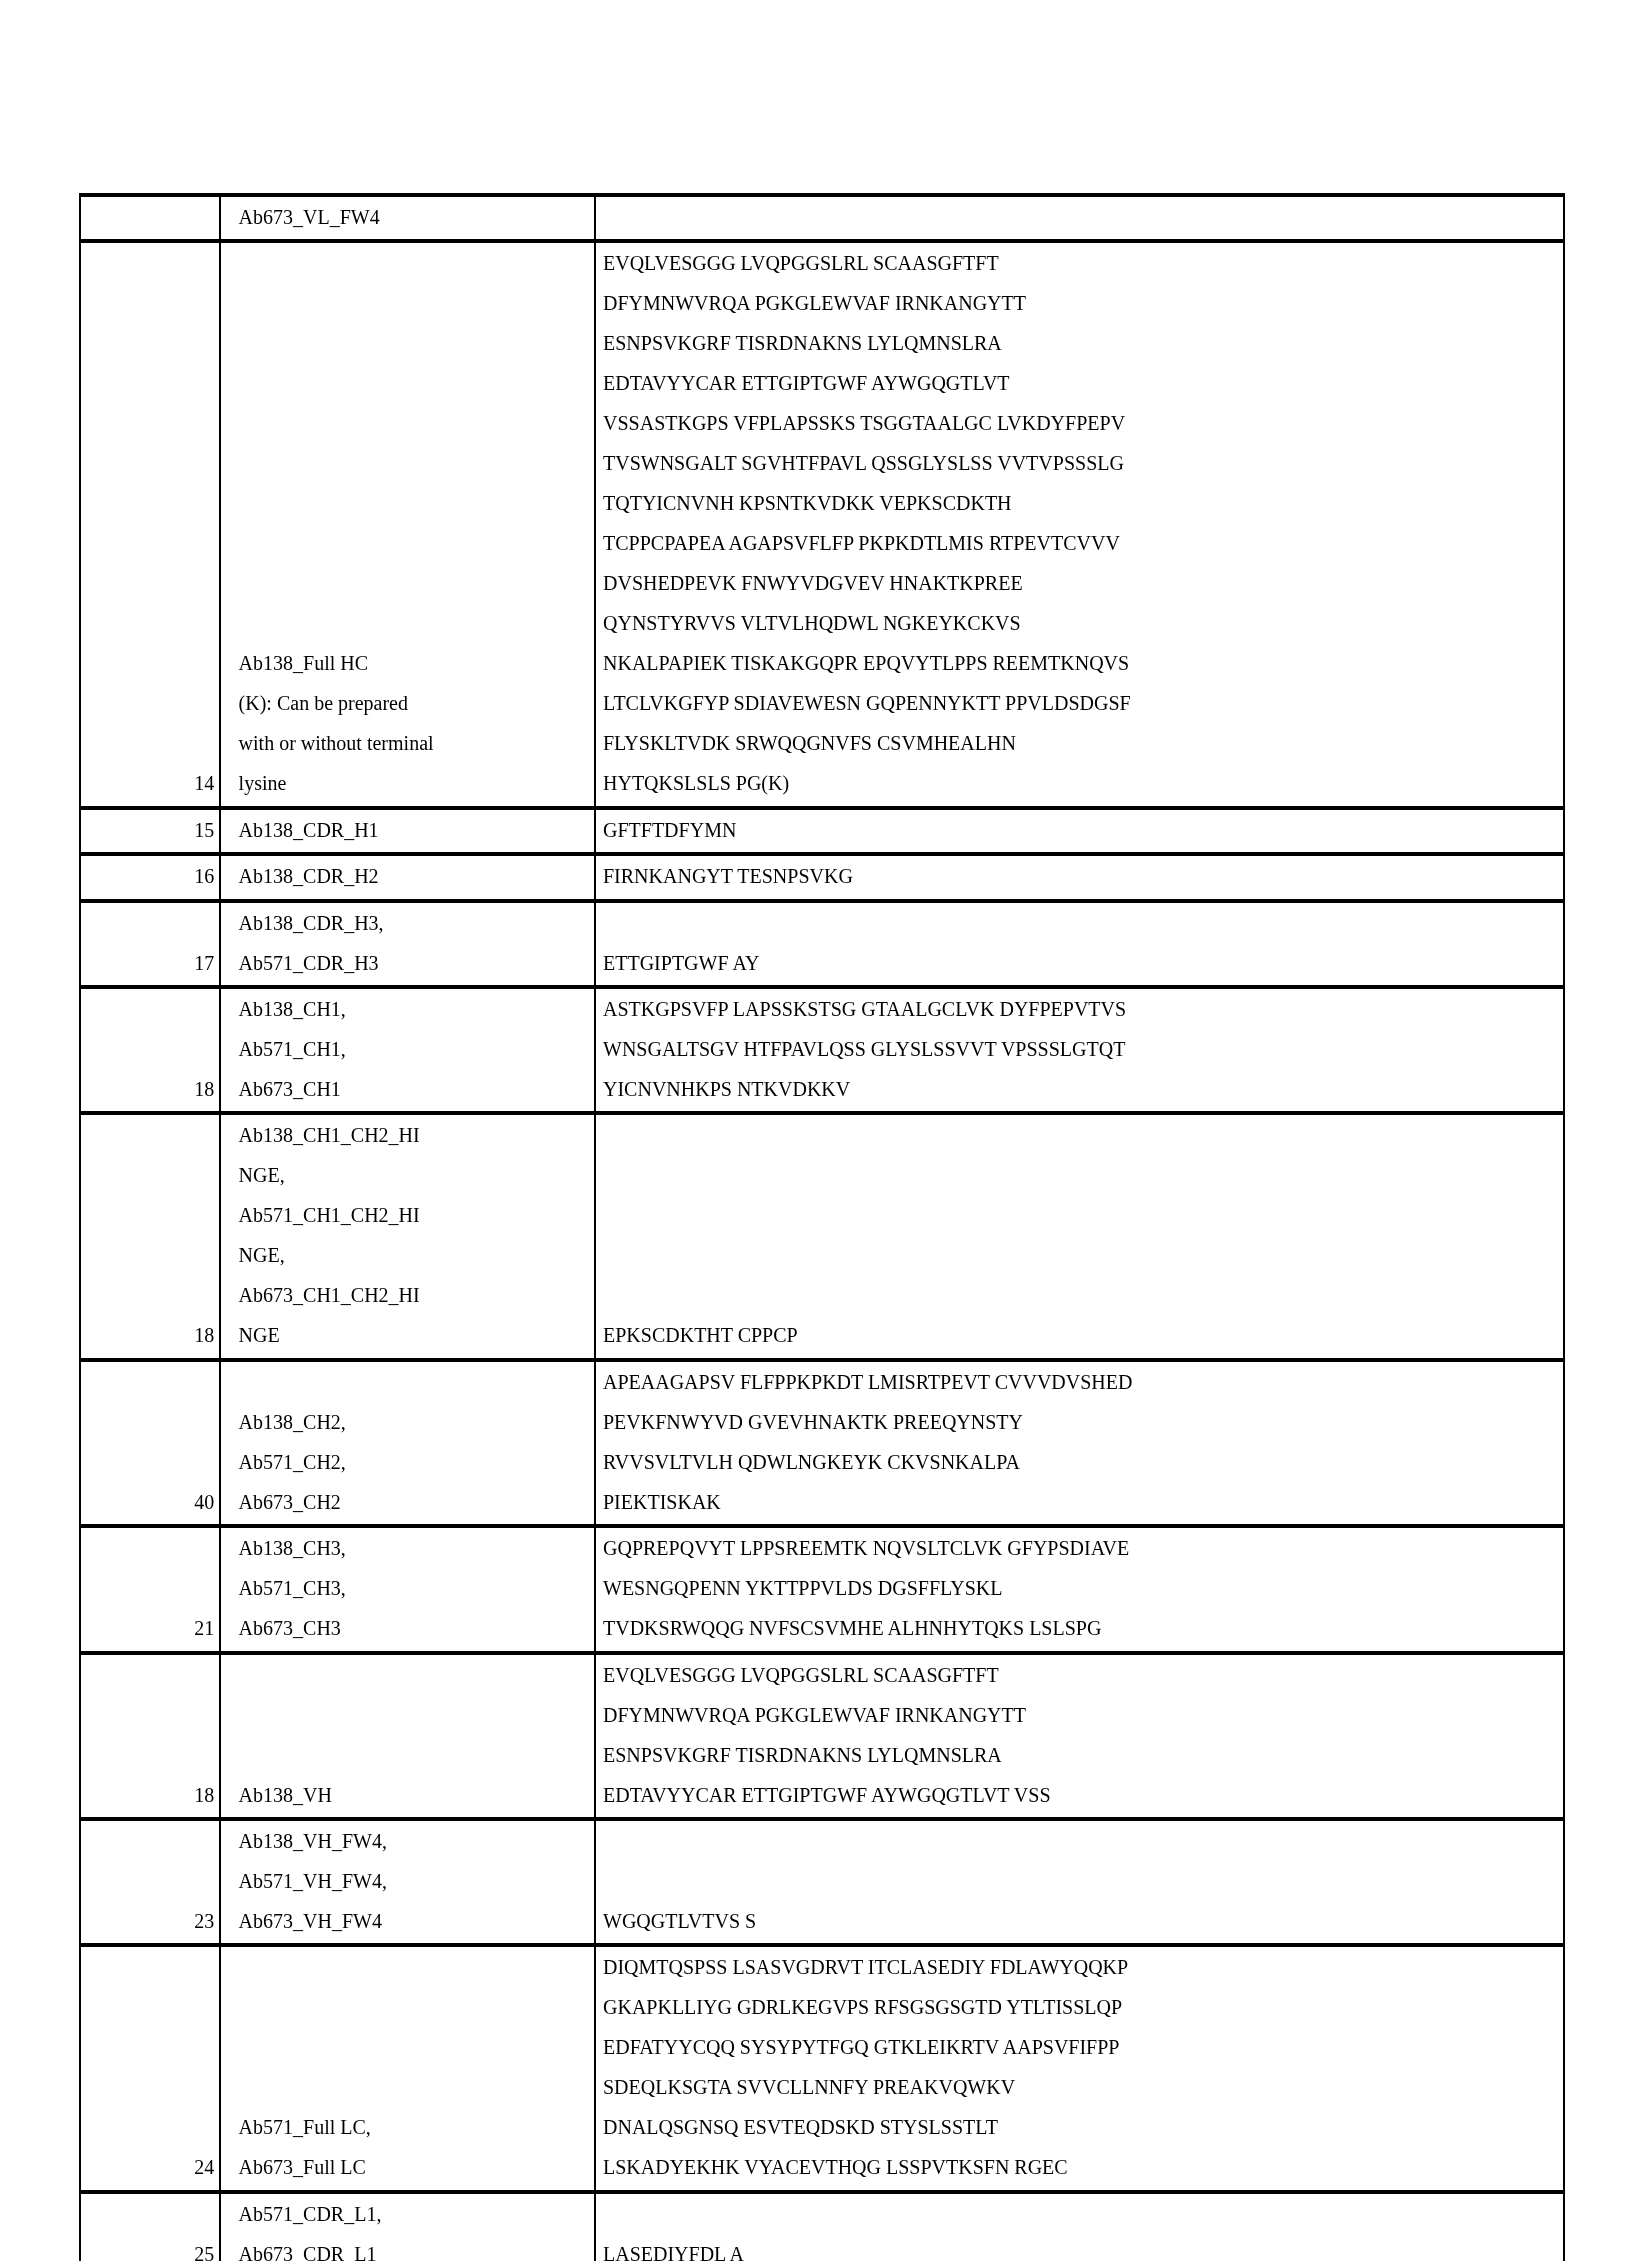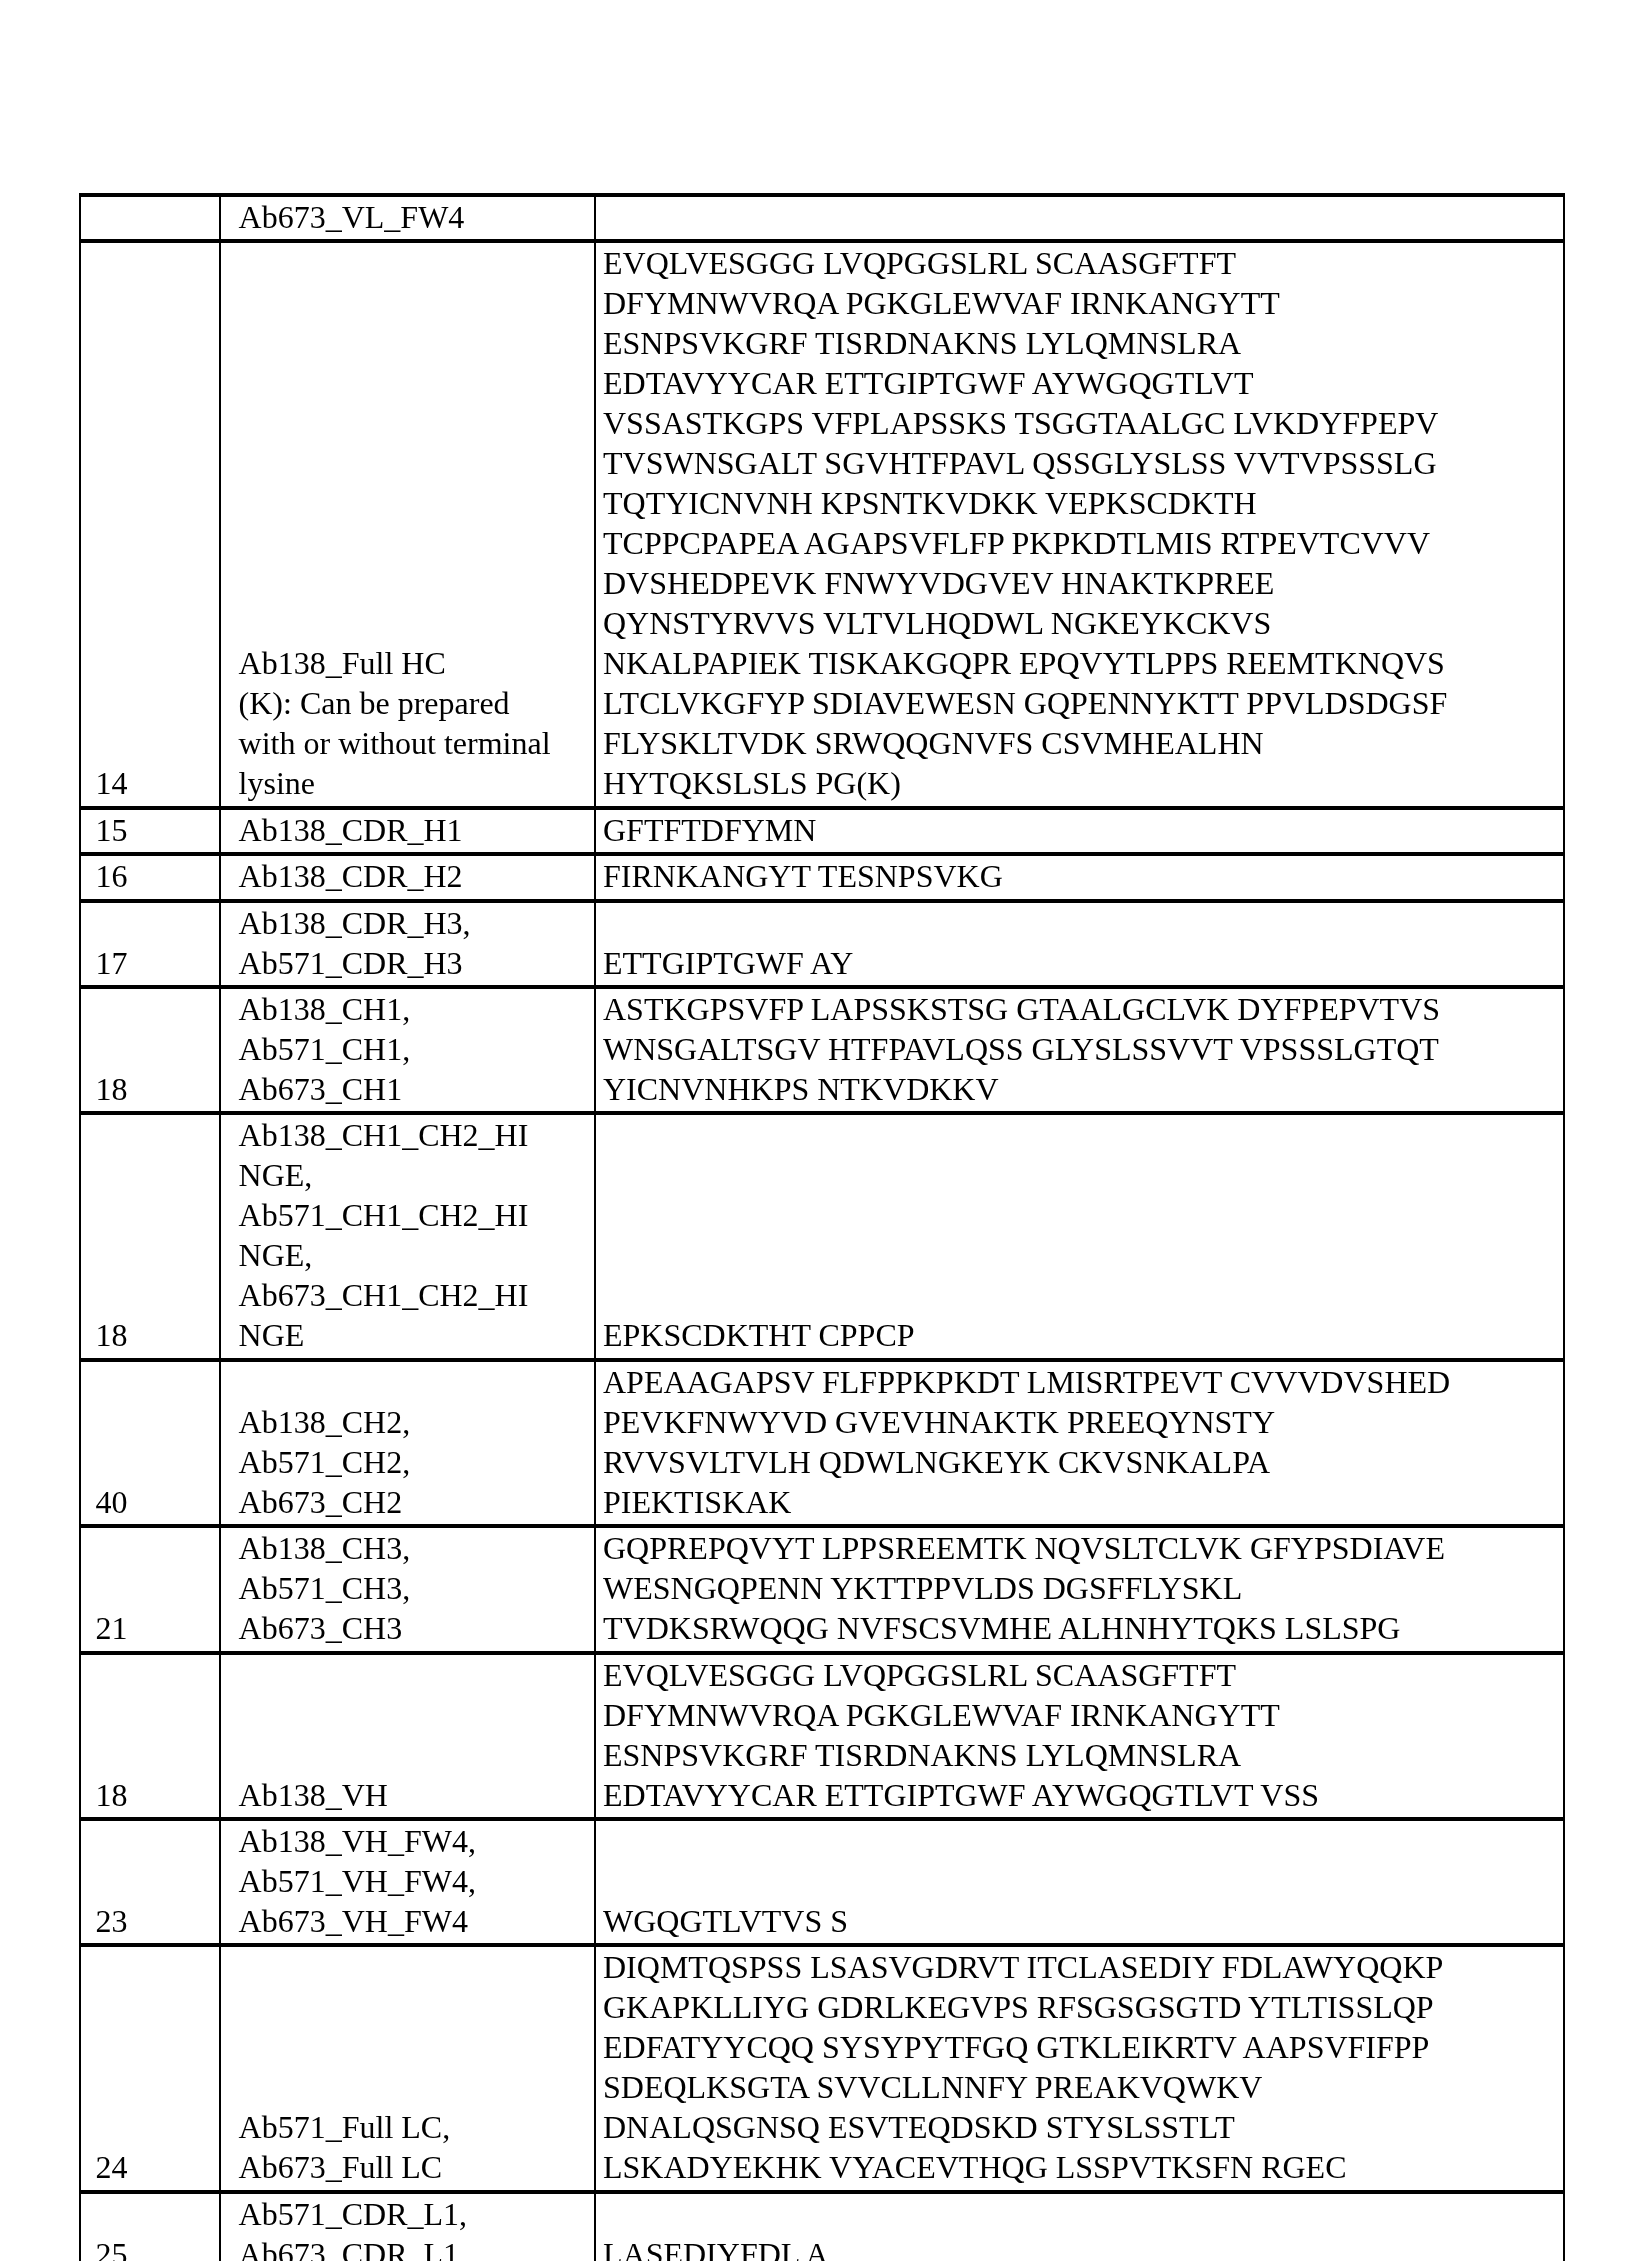--- a/index.html
+++ b/index.html
@@ -19,27 +19,27 @@
     width: 1484px;
     border-collapse: collapse;
     table-layout: fixed;
   }
   table.seq-table td {
     border-left: 2.4px solid #000;
     border-right: 2.4px solid #000;
     border-top: 4px solid #000;
     border-bottom: 4px solid #000;
     vertical-align: bottom;
-    font-size: 32px;
+    font-size: 20px;
     line-height: 40px;
     white-space: pre-line;
     overflow: hidden;
     padding: 0 4.8px 2.4px 14.4px;
   }
-  table.seq-table td.num   { width: 140px; padding-left: 14.4px; }
+  table.seq-table td.num   { width: 140px; padding-left: 14.4px; text-align: right; }
   table.seq-table td.label { width: 375px; padding-left: 17.6px; }
   table.seq-table td.seq   { width: 968px; padding-left: 7px; }
 </style>
 </head>
 <body>
 
 <div class="page">
   <table class="seq-table">
     <colgroup>
       <col style="width:140px">

